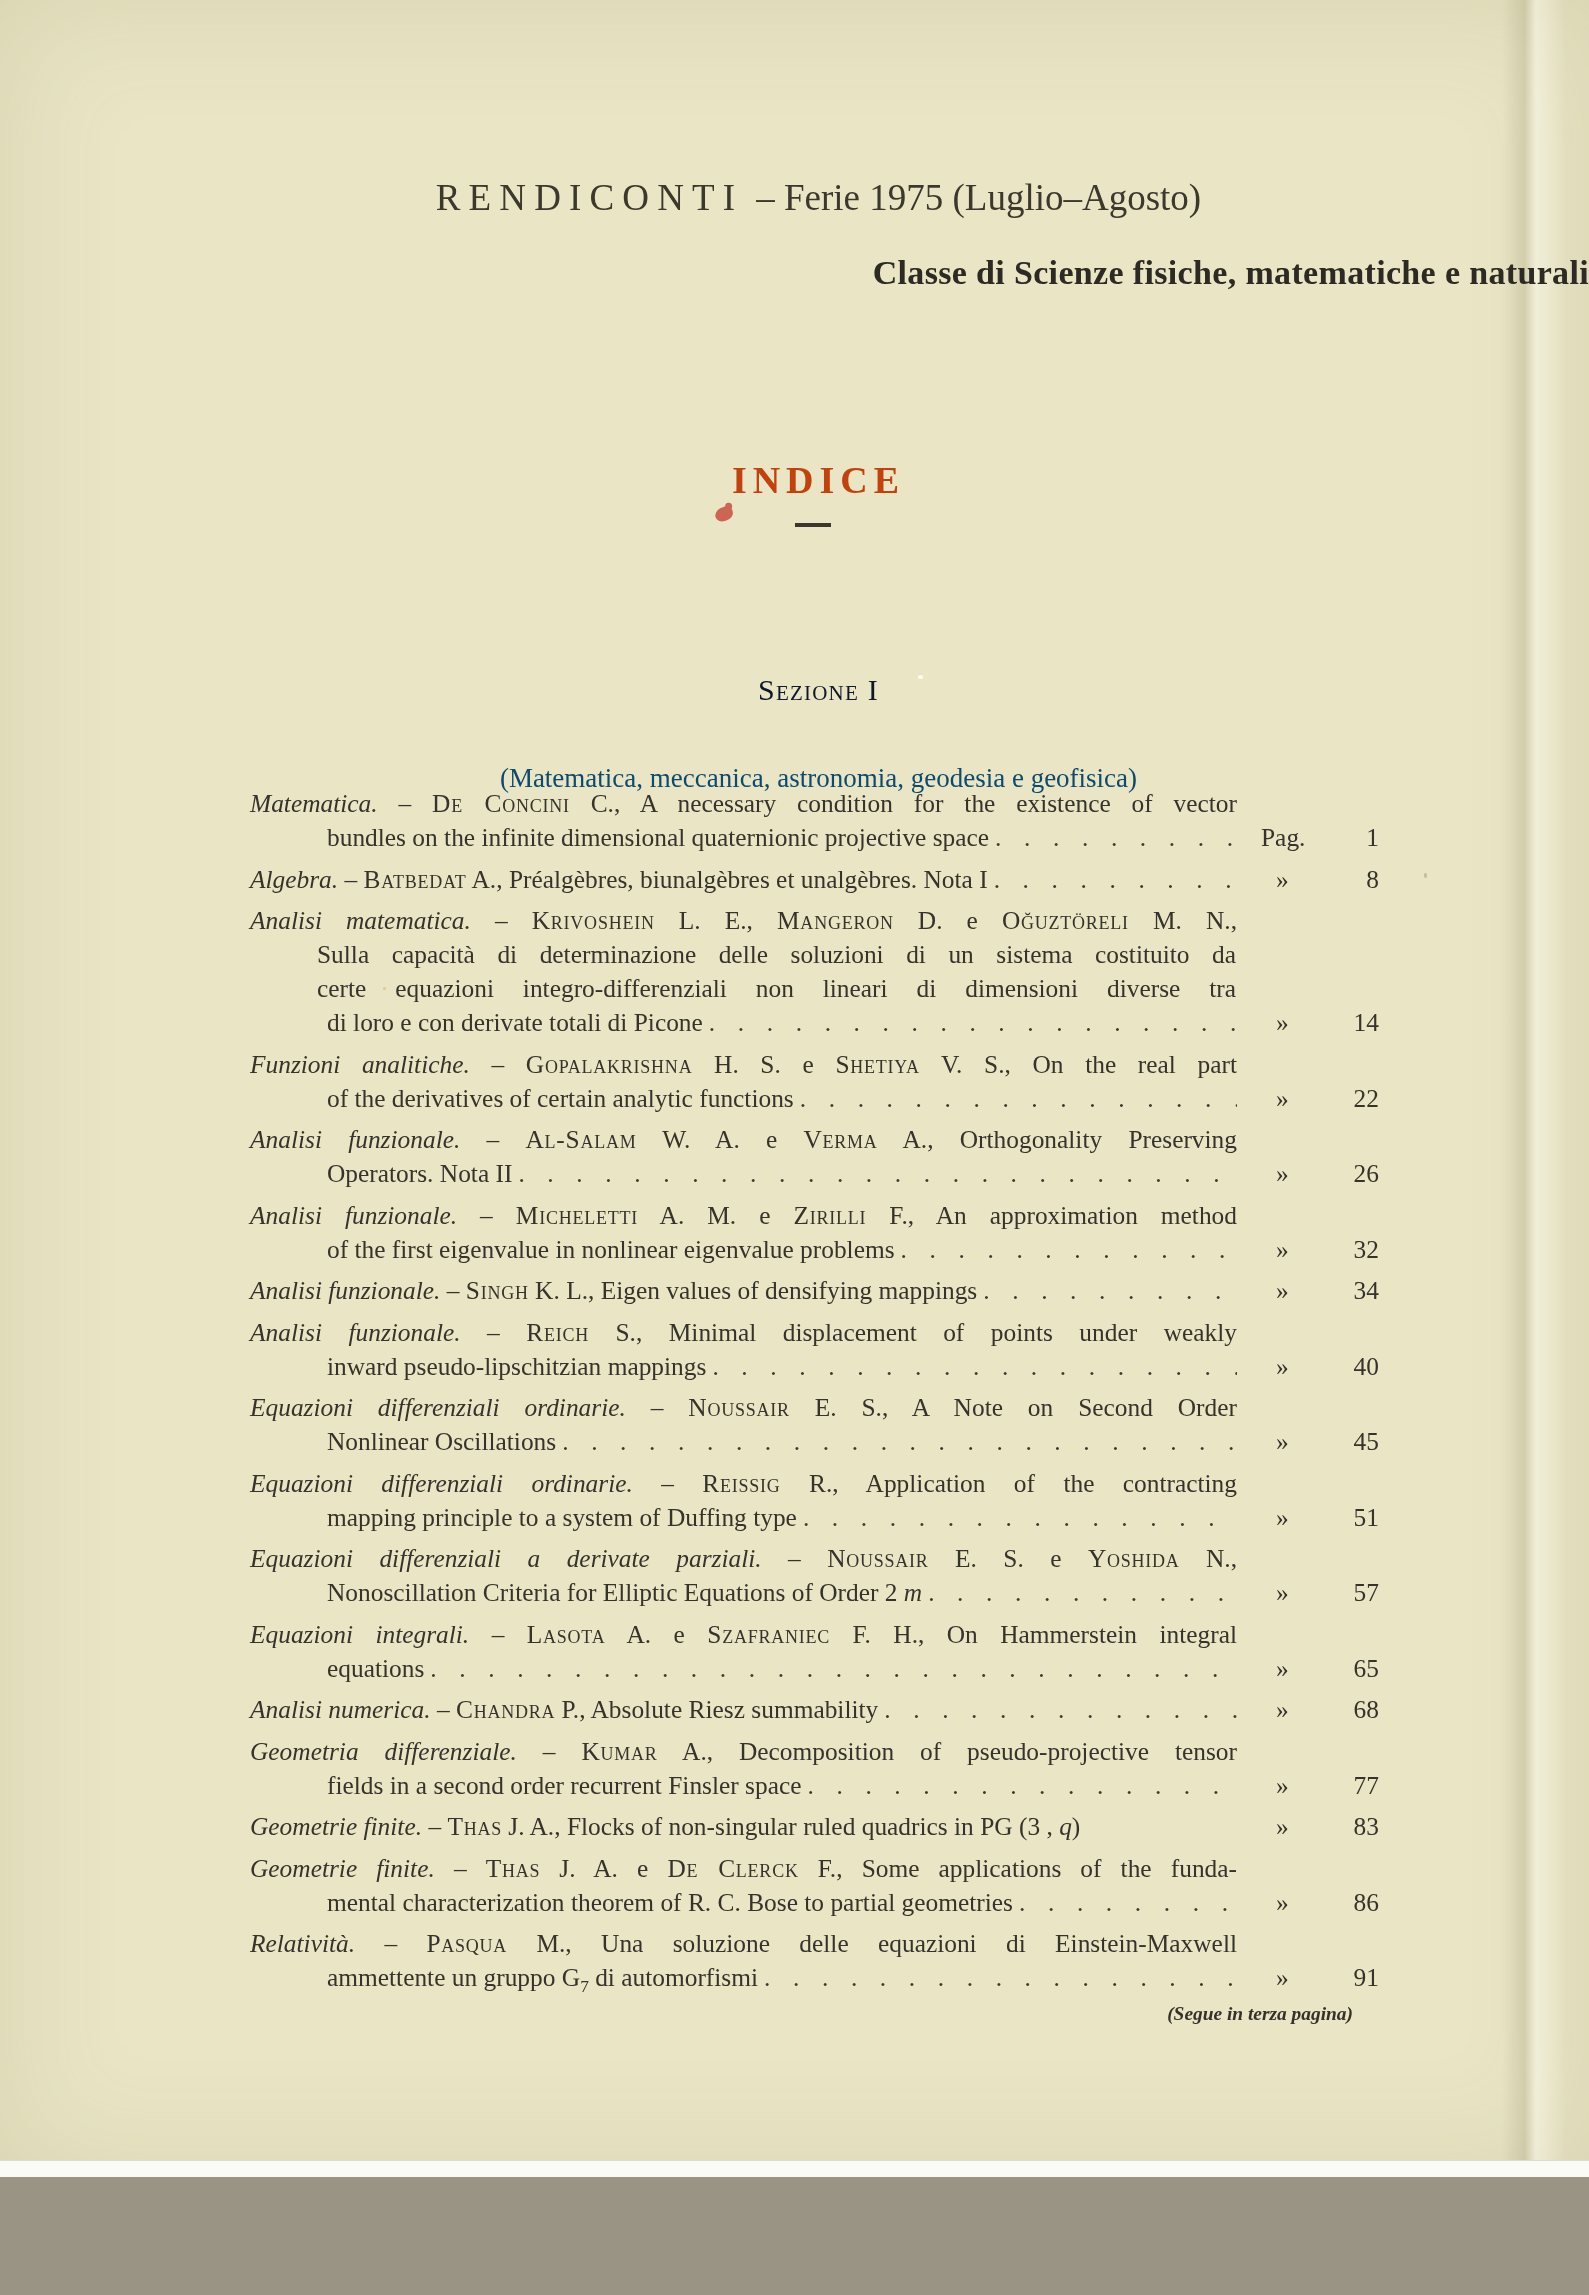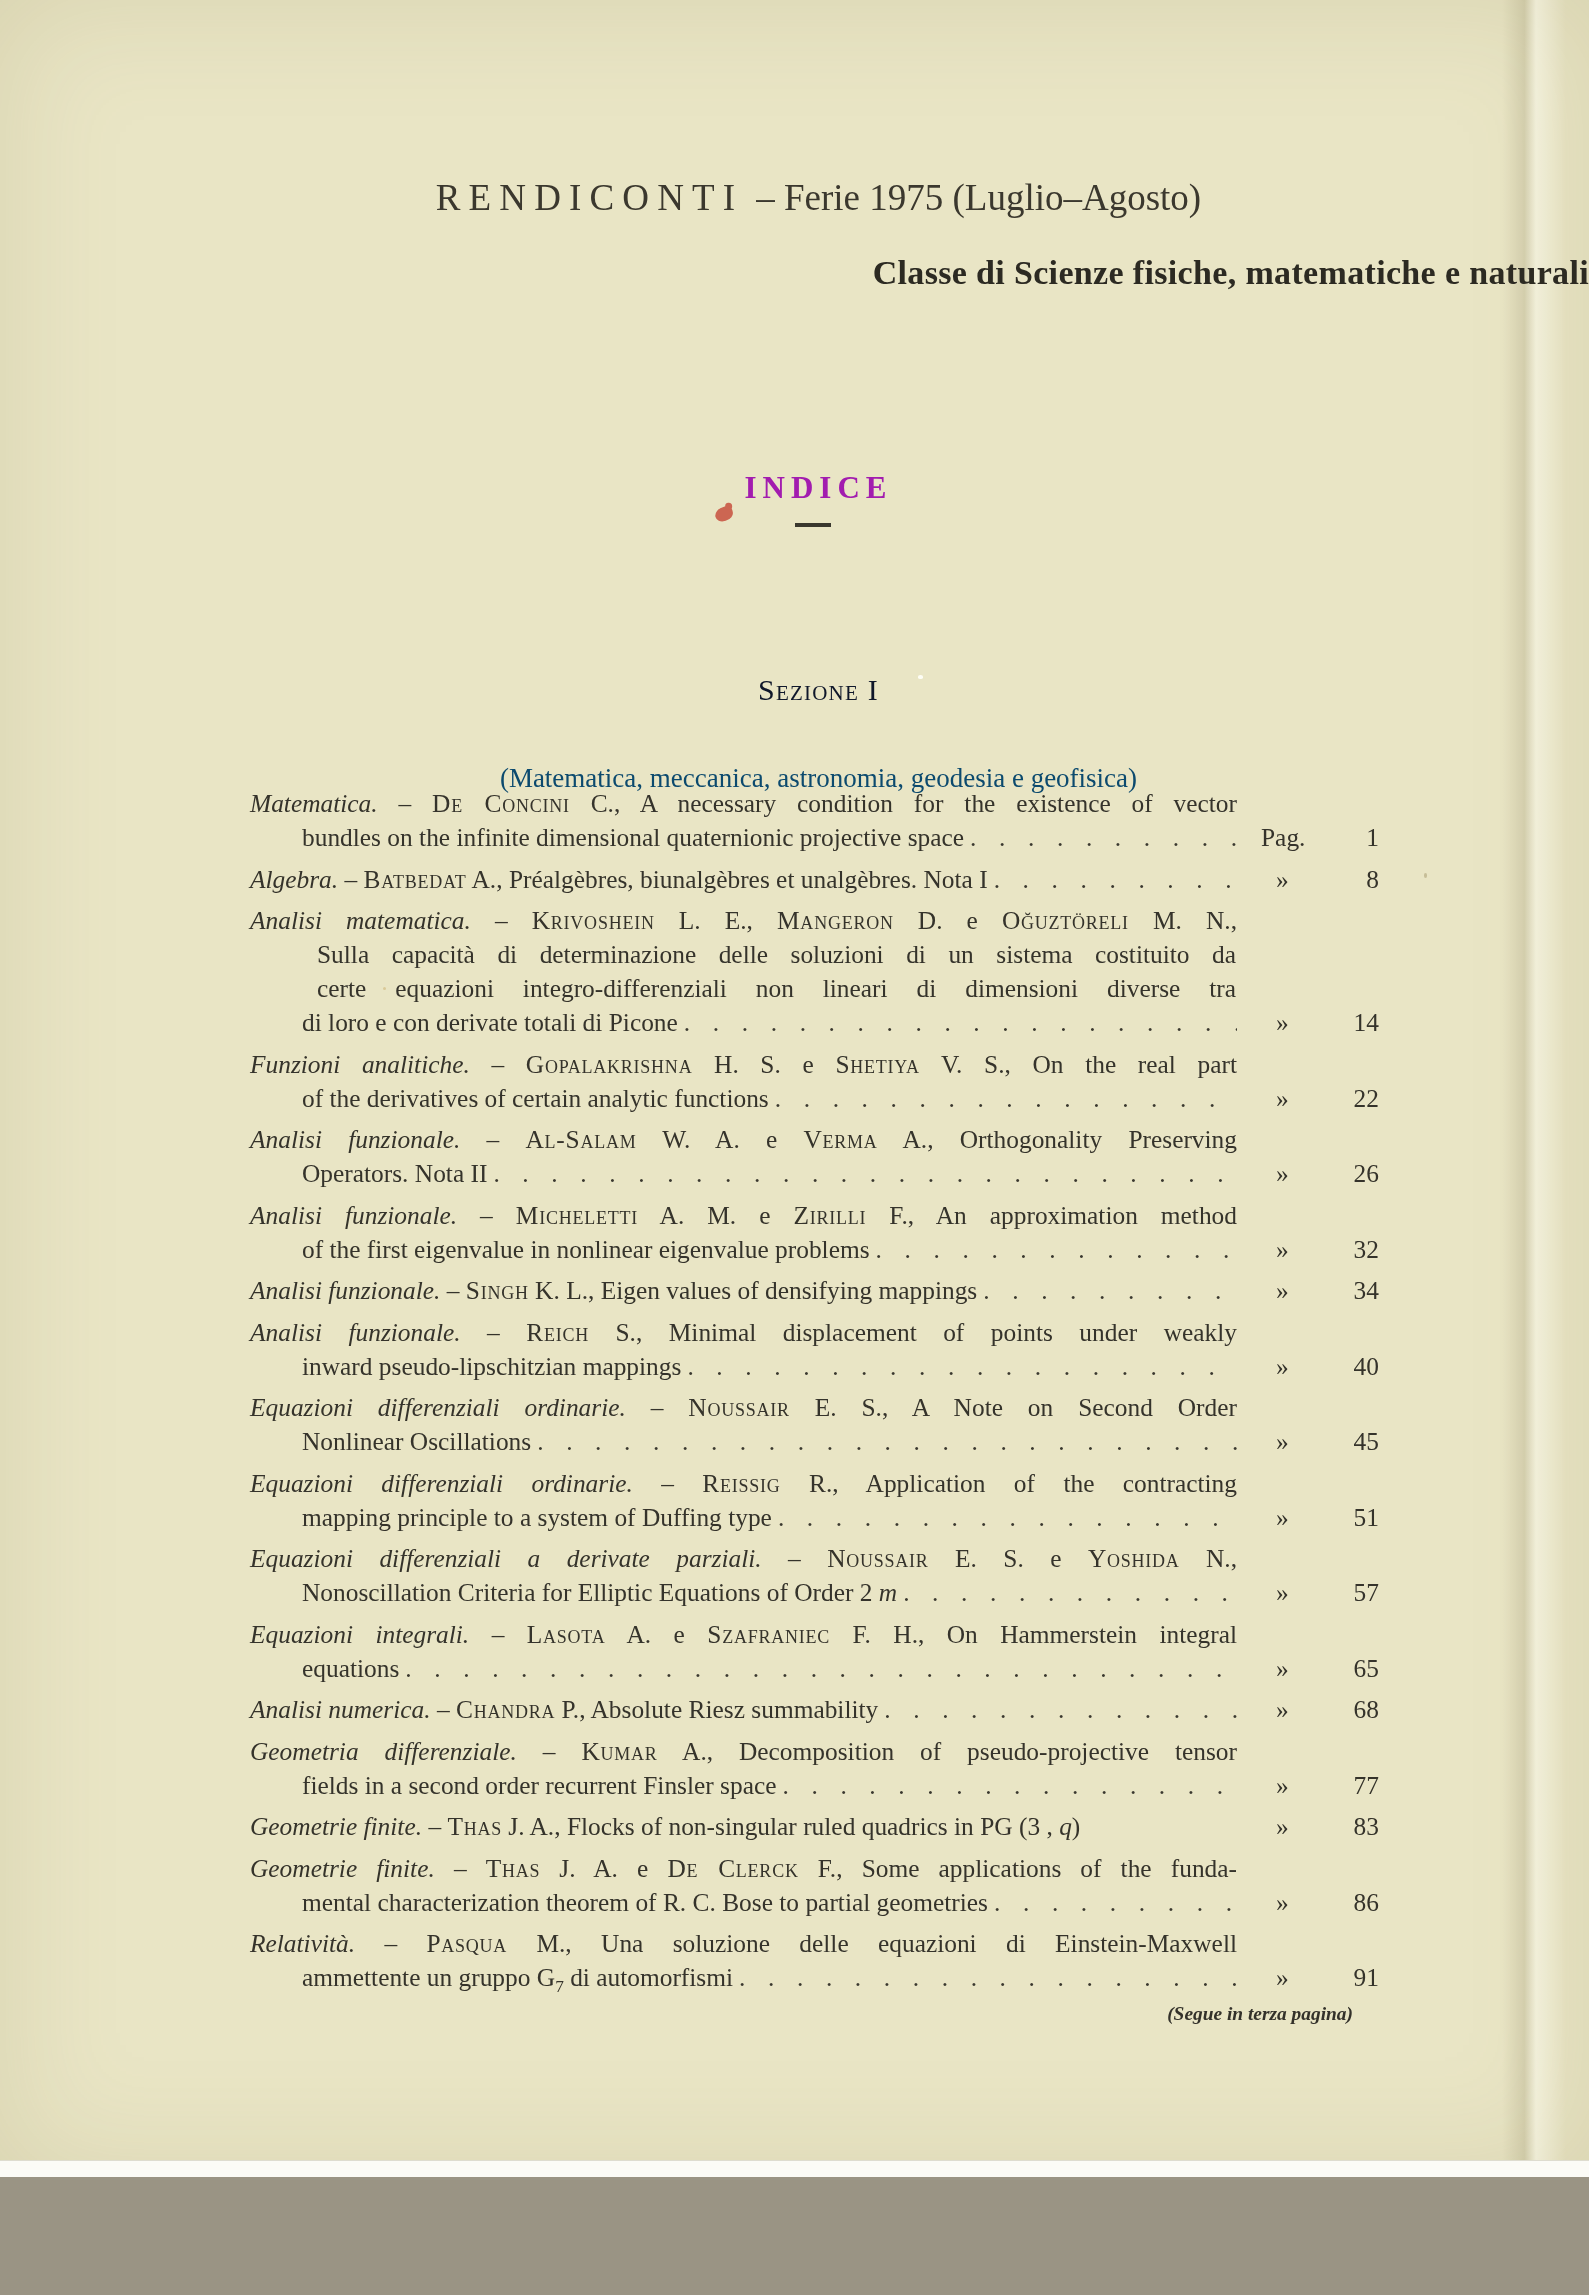--- a/index.html
+++ b/index.html
@@ -30,21 +30,21 @@
   .speck { position:absolute; border-radius:50%; pointer-events:none; }
 
   .center-line { position:absolute; left:48px; width:1541px; text-align:center; }
 
   .journal-title { top:176px; font-size:37px; color:#3b382e; white-space:nowrap; }
   .jt-main { letter-spacing:0.22em; }
   .jt-issue { margin-left:0.35em; }
 
   .class-line { top:254px; font-size:34px; font-weight:bold; color:#2c2a22; letter-spacing:0.01em;text-align:right; }
 
-  .index-title { top:470px; font-size:31px; font-weight:bold; letter-spacing:6px; color:#a21caf; }
+  .index-title { top:458px; font-size:38px; font-weight:bold; letter-spacing:6px; color:#c2410c; }
 
   .index-rule { position:absolute; left:795px; top:523px; width:36px; height:3.7px; background:#3a382e; }
 
   .ink-mark {
     position:absolute; left:715px; top:507px; width:18px; height:14px;
     background:#c7503e; opacity:0.85;
     border-radius:62% 40% 55% 48%;
     transform:rotate(-14deg);
   }
   .ink-mark::after {
@@ -55,21 +55,21 @@
   .section-heading { top:673px; font-size:30px; font-variant:small-caps; letter-spacing:0.04em; color:#0f172a; }
   .section-scope { top:763px; font-size:27px; color:#0c4a6e; }
 
   .toc { position:absolute; left:250px; top:786px; width:1129px; font-size:25.4px; }
   .entry { margin-bottom:7.5px; }
   .row { line-height:34px; }
   .text-row .txt { display:block; width:987px; text-align:justify; text-align-last:justify; }
   .text-row .txt.indent { margin-left:67px; width:919px; }
   .ref-row { display:flex; align-items:baseline; }
   .ref-row .txt { flex:0 0 auto; white-space:nowrap; }
-  .ref-row .txt.indent { margin-left:52px;font-family:Liberation Serif, serif; }
+  .ref-row .txt.indent { margin-left:77px;font-family:Liberation Serif, serif; }
   .dots {
     flex:1 1 auto; min-width:0; overflow:hidden; white-space:nowrap;
     letter-spacing:0.32em; margin-left:6px; margin-right:24px; color:#3a382f;
   }
   .ref-label { flex:0 0 54px; }
   .ref-label.guillemet { padding-left:15px; box-sizing:border-box; }
   .ref-num { flex:0 0 64px; text-align:right; }
 
   .p-n { font-style:normal; }
   .p-i { font-style:italic; }

